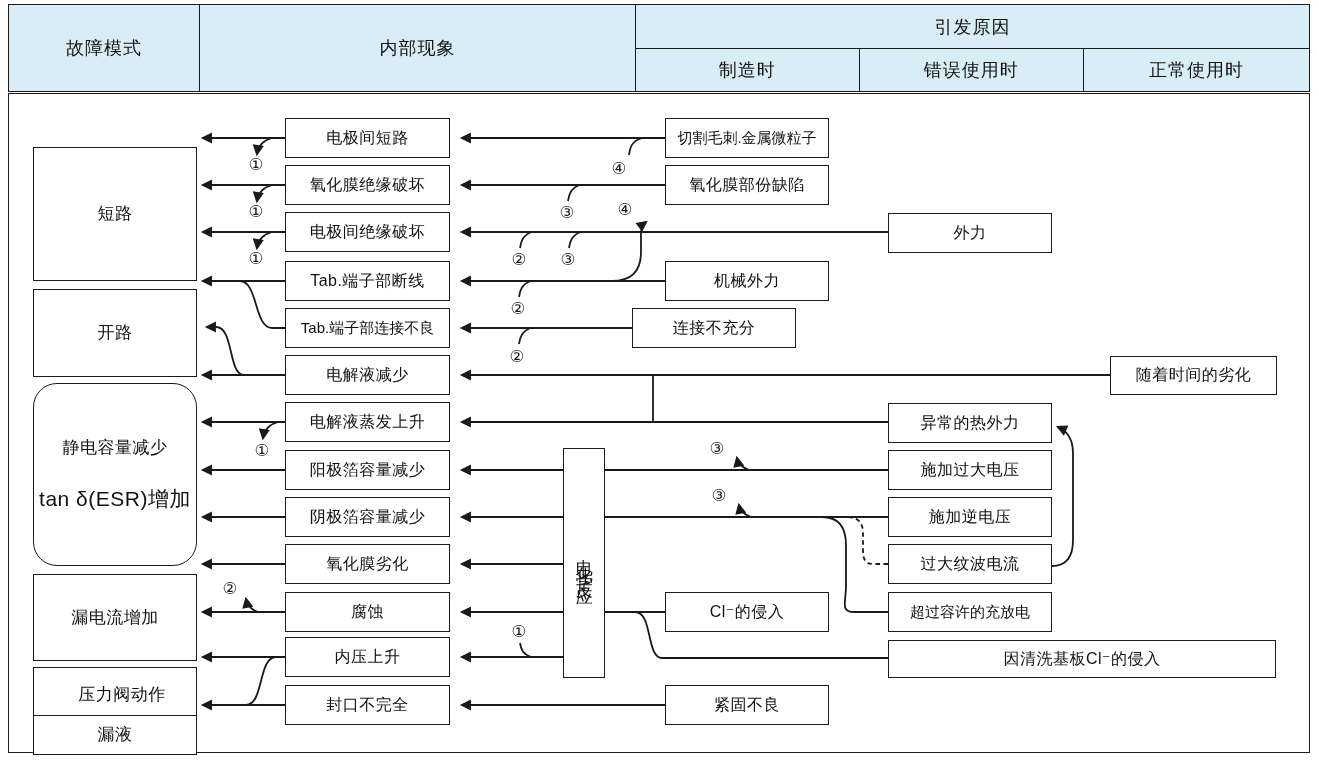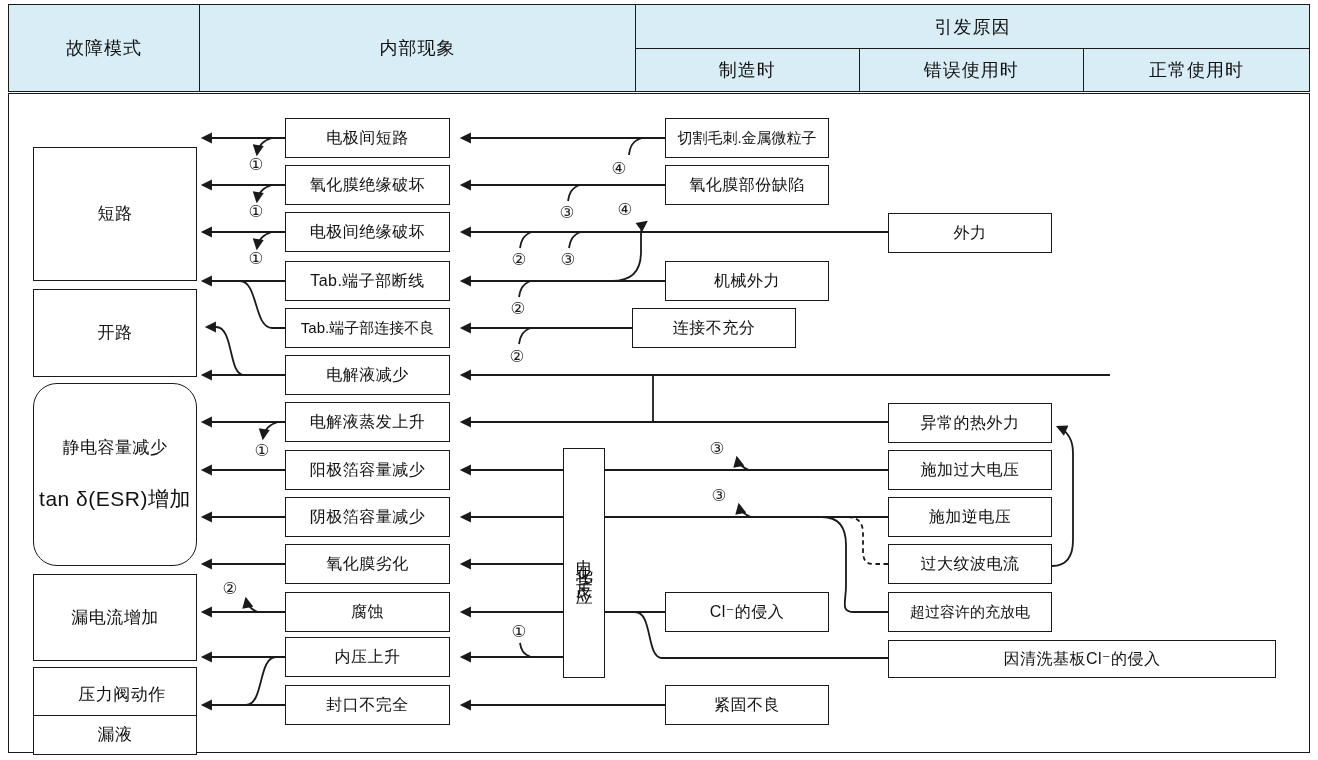--- a/index.html
+++ b/index.html
@@ -148,20 +148,21 @@
   <div class="box" style="left:665px;top:685px;width:164px;height:40px;">紧固不良</div>
 
   <div class="box" style="left:888px;top:213px;width:164px;height:40px;">外力</div>
   <div class="box" style="left:888px;top:403px;width:164px;height:40px;">异常的热外力</div>
   <div class="box" style="left:888px;top:450px;width:164px;height:40px;">施加过大电压</div>
   <div class="box" style="left:888px;top:497px;width:164px;height:40px;">施加逆电压</div>
   <div class="box" style="left:888px;top:544px;width:164px;height:40px;">过大纹波电流</div>
   <div class="box small" style="left:888px;top:592px;width:164px;height:40px;">超过容许的充放电</div>
   <div class="box" style="left:888px;top:640px;width:388px;height:38px;">因清洗基板Cl⁻的侵入</div>
 
+  <div class="box" style="left:1110px;top:356px;width:167px;height:39px;">随着时间的劣化</div>
 
   <span class="mk" style="left:246px;top:154px;">①</span>
   <span class="mk" style="left:246px;top:201px;">①</span>
   <span class="mk" style="left:246px;top:248px;">①</span>
   <span class="mk" style="left:252px;top:440px;">①</span>
   <span class="mk" style="left:509px;top:621px;">①</span>
   <span class="mk" style="left:220px;top:578px;">②</span>
   <span class="mk" style="left:508px;top:298px;">②</span>
   <span class="mk" style="left:507px;top:346px;">②</span>
   <span class="mk" style="left:509px;top:249px;">②</span>

